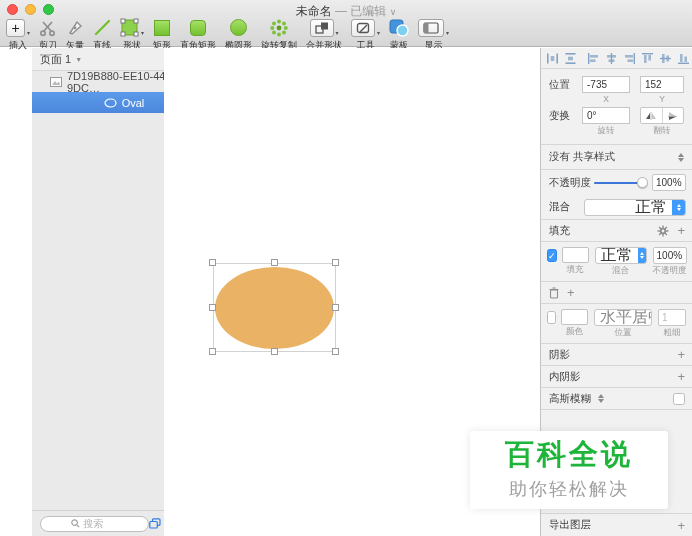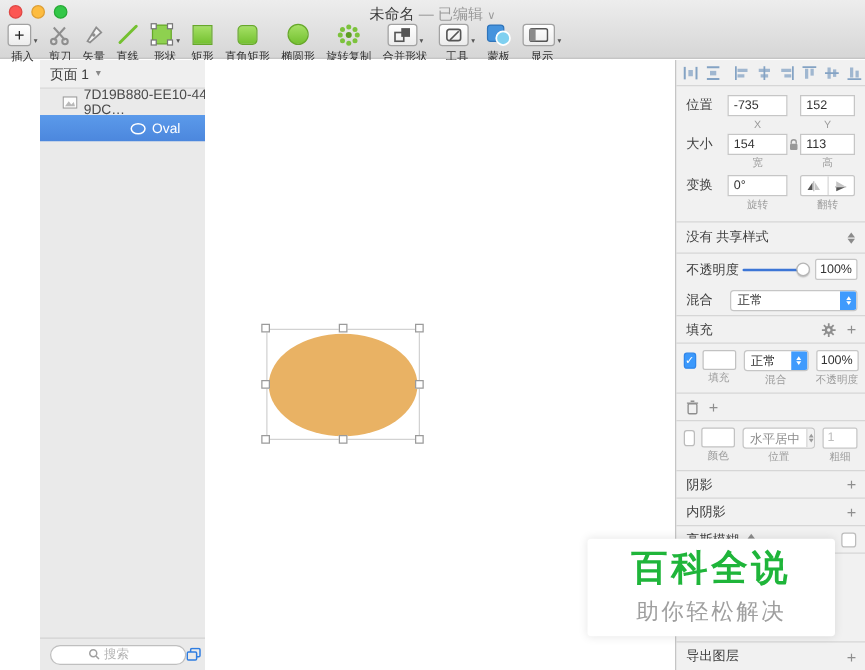--- a/index.html
+++ b/index.html
@@ -79,21 +79,21 @@
   .stepper-gray .dn { border-top:4px solid #8b8b8b; }
   .op-row { height:25px; display:flex; align-items:center; padding:0 6px 0 8px; }
   .slider { position:relative; width:52px; height:11px; margin-left:auto; margin-right:6px; }
   .slider .track { position:absolute; top:5px; left:0; right:0; height:2px; background:#3C76D6; border-radius:1px; }
   .slider .knob { position:absolute; top:0; right:-2px; width:11px; height:11px; border-radius:50%;
     background:#fff; border:1px solid #b5b5b5; box-shadow:0 1px 1px rgba(0,0,0,.2); }
   .pctfield { width:34px; height:17px; background:#fff; border:1px solid #c6c6c6; border-radius:2px;
     font-size:10px; color:#333; padding:0 3px; outline:none; font-family:inherit; }
   .blend-row { height:25px; display:flex; align-items:center; padding:0 6px 0 8px; border-bottom:1px solid #d6d6d6; }
   .dropdown { height:17px; background:#fff; border:1px solid #c6c6c6; border-radius:3px; display:flex; align-items:center; overflow:hidden; }
-  .dropdown .ddtext { flex:1; padding:6px 5px; font-size:10px; color:#333; white-space:nowrap; }
+  .dropdown .ddtext { flex:1; padding:6px 5px; font-size:16px; color:#333; white-space:nowrap;text-align:right; }
   .ddstep { width:13px; align-self:stretch; background:#3F9BFD; display:flex; flex-direction:column;
     align-items:center; justify-content:center; gap:1px; }
   .ddstep i { width:0; height:0; border-left:2.5px solid transparent; border-right:2.5px solid transparent; }
   .ddstep .up { border-bottom:3px solid #fff; }
   .ddstep .dn { border-top:3px solid #fff; }
   .ddstep.disabled { background:#f2f2f2; border-left:1px solid #d8d8d8; }
   .ddstep.disabled .up { border-bottom-color:#9a9a9a; }
   .ddstep.disabled .dn { border-top-color:#9a9a9a; }
   .blend-row .dropdown { flex:1; margin-left:14px; }
   .sec-header { height:22px; display:flex; align-items:center; padding:0 7px 0 8px; border-bottom:1px solid #d6d6d6; }
@@ -437,39 +437,20 @@
           <input class="nfield" value="-735" style="">
           <span class="sublabel">X</span>
         </div>
         <div class="gapcell"></div>
         <div class="fcol">
           <input class="nfield narrow" value="152" style="">
           <span class="sublabel">Y</span>
         </div>
       </div>
       <div class="grow">
-        <span class="glabel">大小</span>
-        <div class="fcol">
-          <input class="nfield" value="154" style="">
-          <span class="sublabel">宽</span>
-        </div>
-        <div class="gapcell">
-            <span>
-          <svg width="8" height="10" viewBox="0 0 8 10">
-                <path d="M2 4 V2.8 a2 2 0 0 1 4 0 V4" fill="none" stroke="#999" stroke-width="1.1"></path>
-                <rect x="1" y="4" width="6" height="5" rx="1" fill="#999"></rect>
-              </svg>
-        </span>
-          </div>
-        <div class="fcol">
-          <input class="nfield narrow" value="113" style="">
-          <span class="sublabel">高</span>
-        </div>
-      </div>
-      <div class="grow">
         <span class="glabel">变换</span>
         <div class="fcol">
           <input class="nfield" value="0°" style="">
           <span class="sublabel">旋转</span>
         </div>
         <div class="gapcell"></div>
         <div class="fcol">
           <div class="flipctl">
             <span class="flipseg">
               <svg width="12" height="10" viewBox="0 0 12 10">

